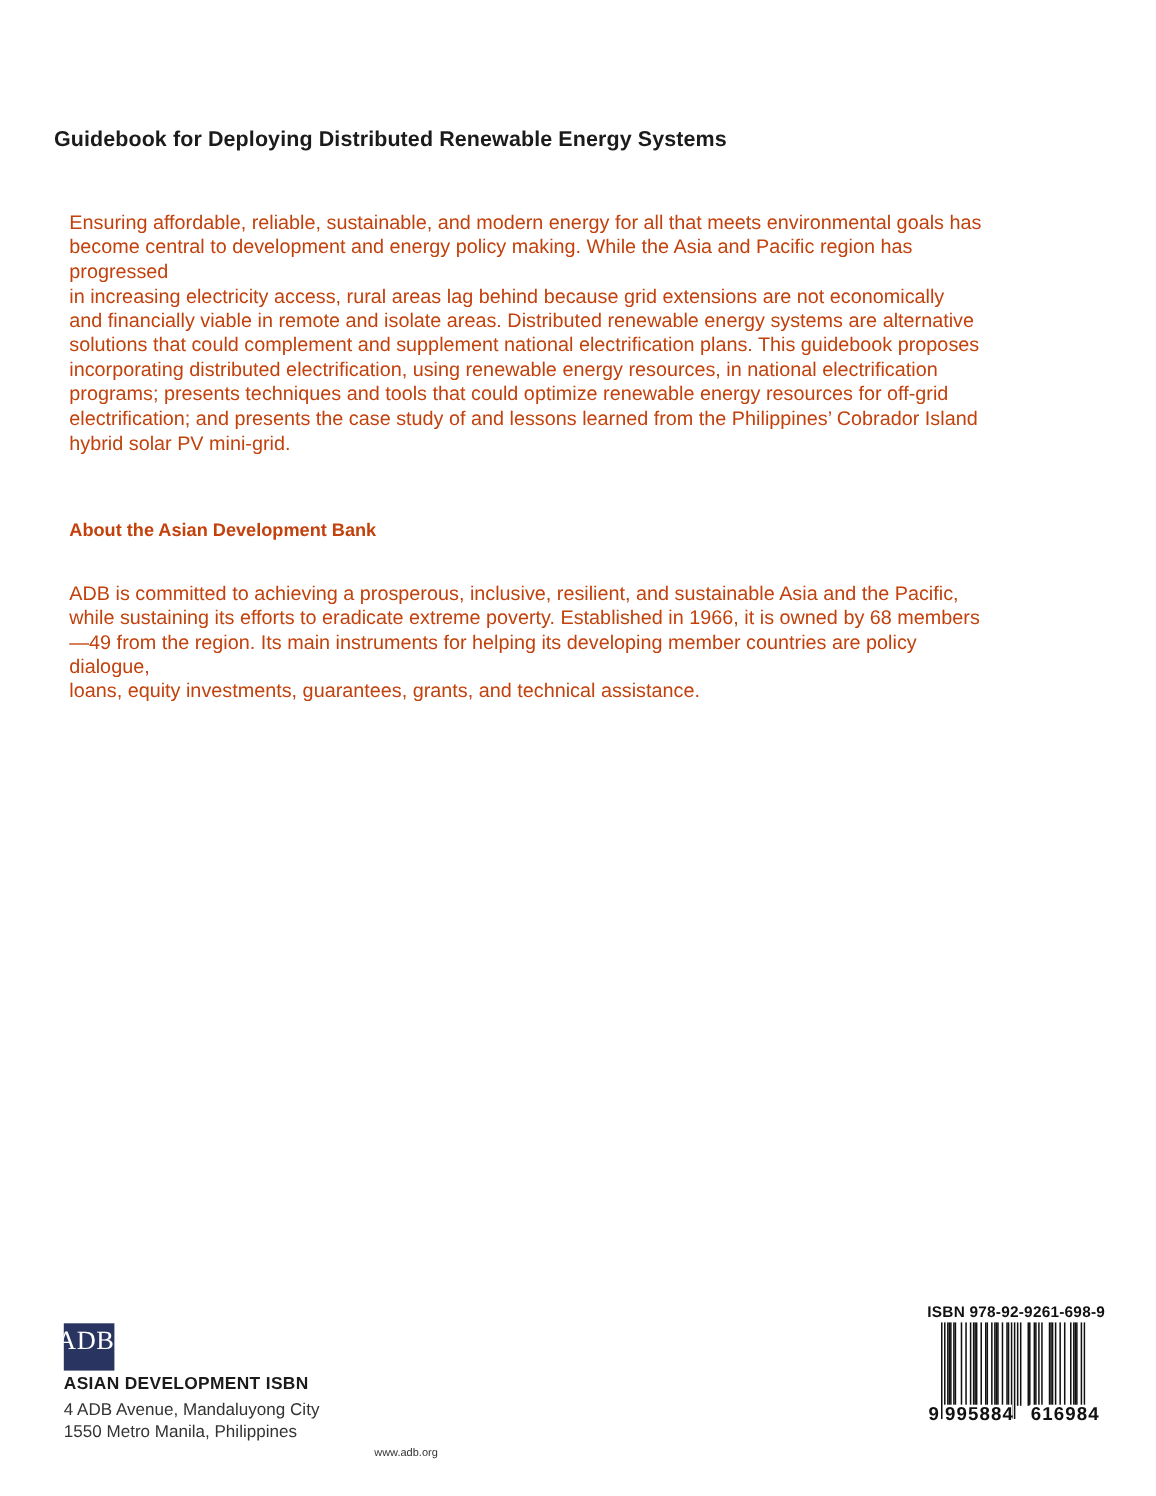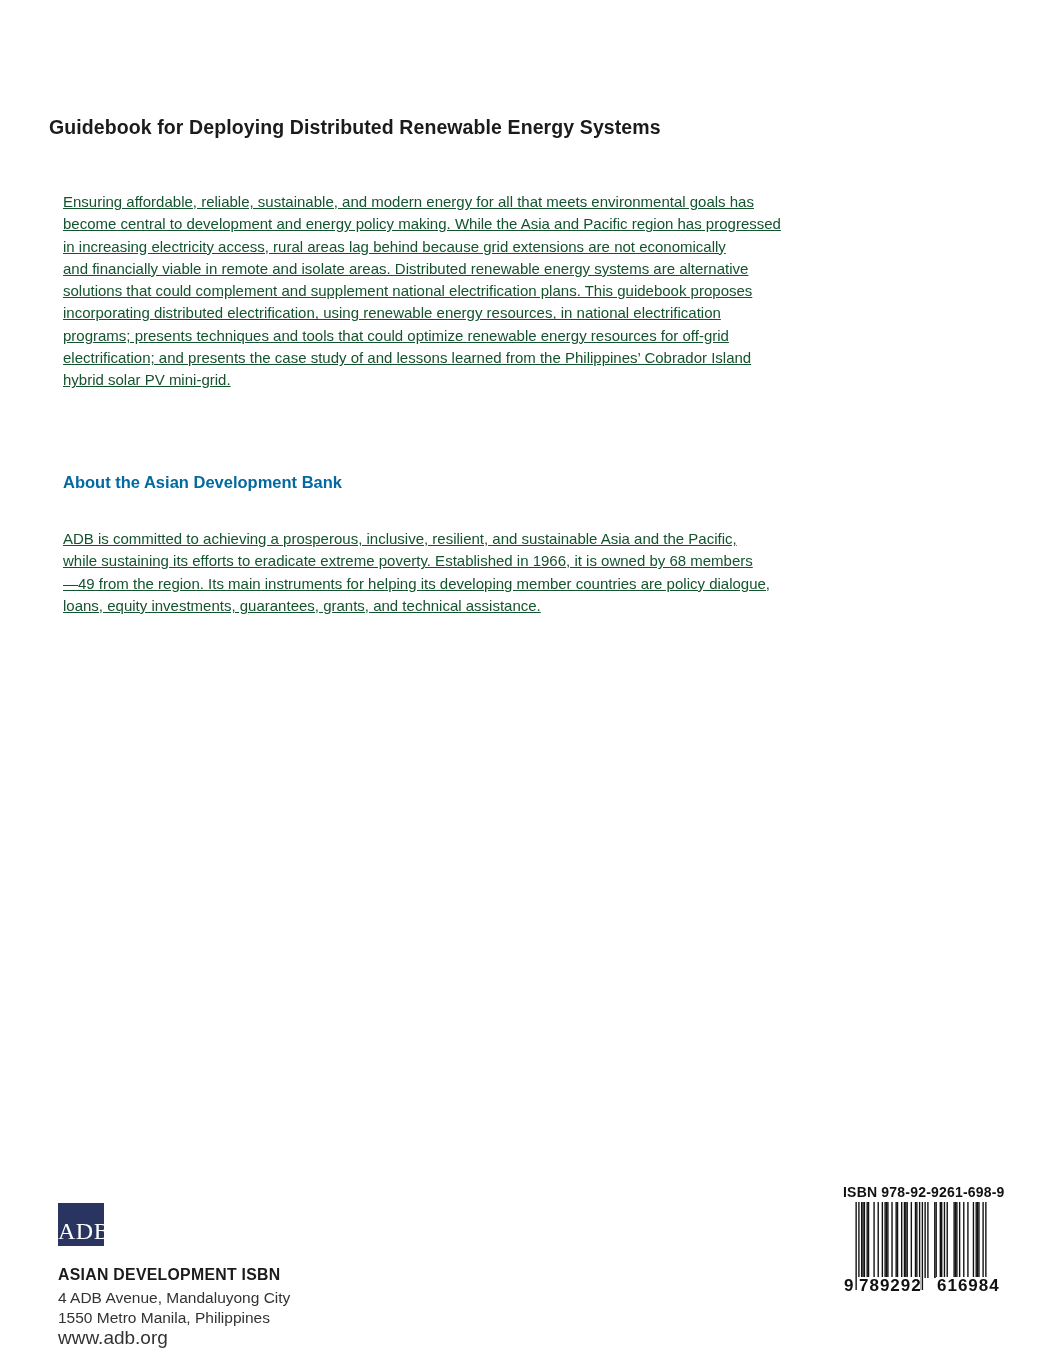--- a/index.html
+++ b/index.html
@@ -27,63 +27,62 @@
     letter-spacing: 0.1px;
   }
   .book-subtitle {
     font-size: 16.5px;
     font-style: italic;
     font-weight: 400;
     color: #2a2a2a;
     margin: 0;
   }
   .body-par {
-    font-size: 15px;
+    font-size: 18px;
     line-height: 22.3px;
     white-space: pre-line;
     margin: 0;
-    color: #14532d;
-    text-decoration: underline;
+    color: #c2410c;
   }
   .par-summary { position: absolute; left: 63px; top: 191px; width: 845px; }
   .about-heading {
     position: absolute;
     left: 63px;
     top: 473px;
     margin: 0;
     font-size: 16.5px;
     font-weight: 700;
-    color: #0369a1;
+    color: #c2410c;
   }
   .par-about { position: absolute; left: 63px; top: 512px; width: 845px; margin-top: 16px; }
 
   
   .footer-left { position: absolute; left: 58px; top: 1203px; width: 340px; }
   .adb-logo {
     width: 46px; height: 43px;
-    display: flex; align-items: flex-end; justify-content: flex-start;
-    padding-bottom: 3px; box-sizing: border-box;
-    margin-bottom: 20px;
+    display: flex; align-items: flex-end; justify-content: flex-end;
+    padding-bottom: 15px; box-sizing: border-box;
+    margin-bottom: 4px;
   }
   .adb-logo-text {
     font-family: "Liberation Serif", serif;
     color: #ffffff;
     font-size: 24px;
     line-height: 1;
     letter-spacing: 0.5px;
   }
   .bank-name {
     font-size: 15.8px;
     font-weight: 700;
     color: #1b1b1b;
     letter-spacing: 0.3px;
     margin-bottom: 4px;
   }
   .addr-line { font-size: 15.5px; line-height: 20px; color: #333333; }
-  .website { font-size: 19px; line-height: 20px; color: #333333; }
+  .website { font-size: 10px; line-height: 20px; color: #333333; text-align: right; }
 
   
   .footer-right {
     position: absolute;
     left: 843px;
     top: 1184px;
     width: 155px;
     text-align: center;
   }
   .isbn-label {
@@ -194,19 +193,19 @@
           <rect x="111.78" y="0" width="1.38" height="76" fill="#111111"></rect>
           <rect x="117.30" y="0" width="1.38" height="76" fill="#111111"></rect>
           <rect x="120.06" y="0" width="1.38" height="76" fill="#111111"></rect>
           <rect x="121.44" y="0" width="1.38" height="76" fill="#111111"></rect>
           <rect x="122.82" y="0" width="1.38" height="76" fill="#111111"></rect>
           <rect x="126.96" y="0" width="1.38" height="88" fill="#111111"></rect>
           <rect x="129.72" y="0" width="1.38" height="88" fill="#111111"></rect>
         </svg>
       <div class="barcode-digits">
         <span class="bd bd-first">9</span>
-        <span class="bd bd-g1">789292</span>
+        <span class="bd bd-g1">995884</span>
         <span class="bd bd-g2">616984</span>
       </div>
     </div>
   </div>
 
 </div>
 
 </body></html>

